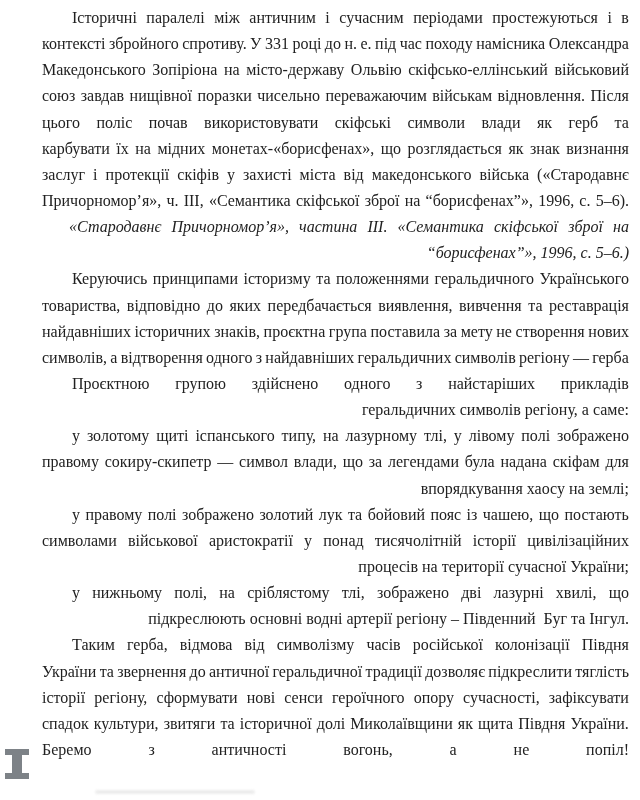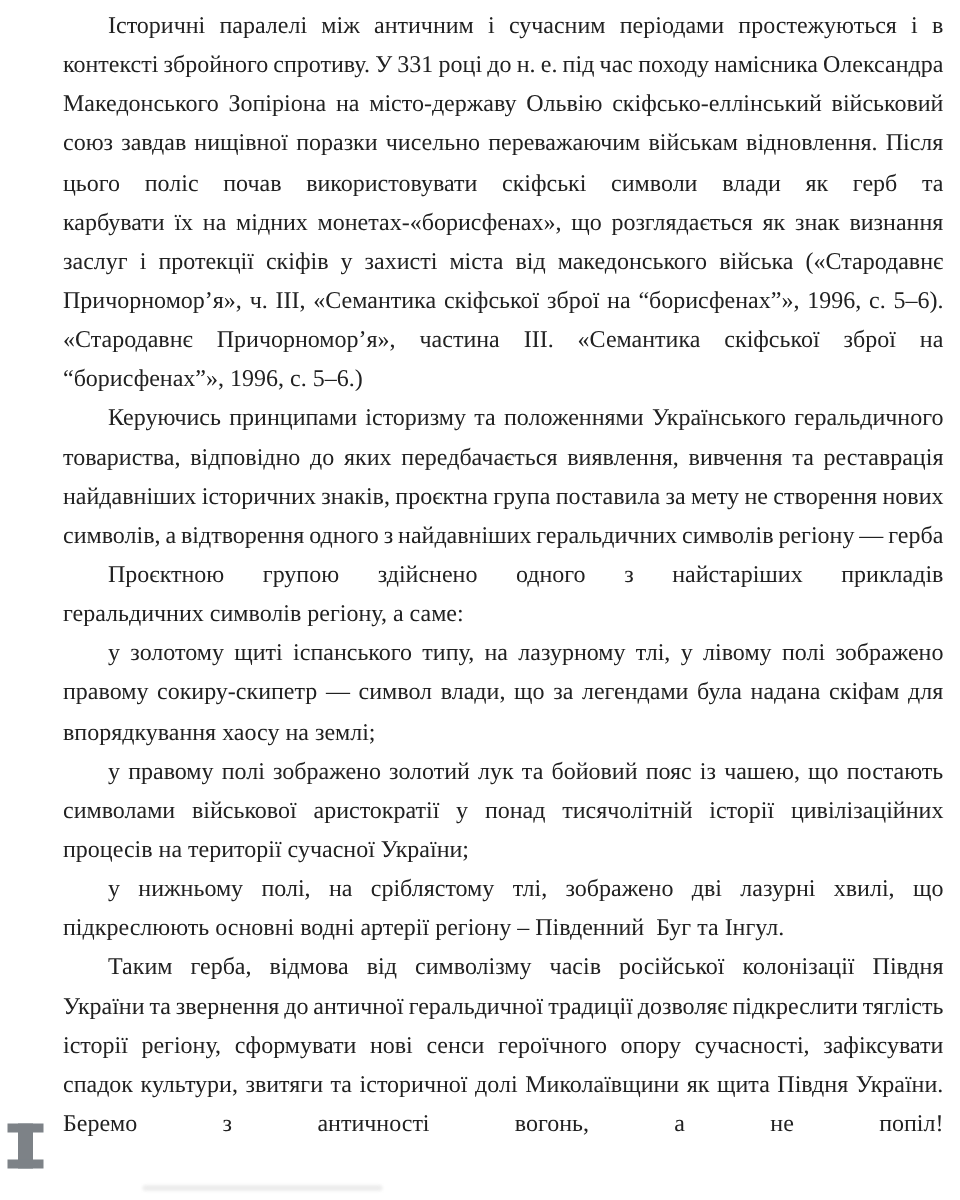--- a/index.html
+++ b/index.html
@@ -13,27 +13,28 @@
   }
   .doc{
     position:absolute;left:42px;top:5px;width:587px;
     font-size:16px;color:#212121;
     -webkit-font-smoothing:antialiased;
   }
   .paragraph{margin:0;padding:0;}
   .line{
     height:26.15px;line-height:26.15px;
     white-space:pre;
+    text-align:right;
   }
   .line.just{
     display:flex;justify-content:space-between;flex-wrap:nowrap;
   }
   .line.just span{display:inline-block;white-space:pre;}
   .line.indent{padding-left:30px;}
-  .line.italic{}
+  .line.italic{font-style:italic;margin-left:27px;}
   
   .margin-mark{
     position:absolute;left:5px;top:749px;width:24px;height:30px;
   }
   .margin-mark .bar-top{position:absolute;top:0;left:0;width:24px;height:6px;}
   .margin-mark .stem{position:absolute;top:0;left:7px;width:10px;height:30px;}
   .margin-mark .bar-bottom{position:absolute;bottom:0;left:0;width:24px;height:6px;}
   
   .smudge{
     position:absolute;left:95px;top:790px;width:160px;height:4px;
@@ -56,21 +57,21 @@
         <div class="line just"><span>Македонського</span><span>Зопіріона</span><span>на</span><span>місто-державу</span><span>Ольвію</span><span>скіфсько-еллінський</span><span>військовий</span></div>
         <div class="line just"><span>союз</span><span>завдав</span><span>нищівної</span><span>поразки</span><span>чисельно</span><span>переважаючим</span><span>військам</span><span>відновлення.</span><span>Після</span></div>
         <div class="line just"><span>цього</span><span>поліс</span><span>почав</span><span>використовувати</span><span>скіфські</span><span>символи</span><span>влади</span><span>як</span><span>герб</span><span>та</span></div>
         <div class="line just"><span>карбувати</span><span>їх</span><span>на</span><span>мідних</span><span>монетах-«борисфенах»,</span><span>що</span><span>розглядається</span><span>як</span><span>знак</span><span>визнання</span></div>
         <div class="line just"><span>заслуг</span><span>і</span><span>протекції</span><span>скіфів</span><span>у</span><span>захисті</span><span>міста</span><span>від</span><span>македонського</span><span>війська</span><span>(«Стародавнє</span></div>
         <div class="line just"><span>Причорномор’я»,</span><span>ч.</span><span>III,</span><span>«Семантика</span><span>скіфської</span><span>зброї</span><span>на</span><span>“борисфенах”»,</span><span>1996,</span><span>с.</span><span>5–6).</span></div>
         <div class="line just italic"><span>«Стародавнє</span><span>Причорномор’я»,</span><span>частина</span><span>III.</span><span>«Семантика</span><span>скіфської</span><span>зброї</span><span>на</span></div>
         <div class="line left italic">“борисфенах”», 1996, с. 5–6.)</div>
       </div>
       <div class="paragraph">
-        <div class="line just indent"><span>Керуючись</span><span>принципами</span><span>історизму</span><span>та</span><span>положеннями</span><span>Українського</span><span>геральдичного</span></div>
+        <div class="line just indent"><span>Керуючись</span><span>принципами</span><span>історизму</span><span>та</span><span>положеннями</span><span>геральдичного</span><span>Українського</span></div>
         <div class="line just"><span>товариства,</span><span>відповідно</span><span>до</span><span>яких</span><span>передбачається</span><span>виявлення,</span><span>вивчення</span><span>та</span><span>реставрація</span></div>
         <div class="line just"><span>найдавніших</span><span>історичних</span><span>знаків,</span><span>проєктна</span><span>група</span><span>поставила</span><span>за</span><span>мету</span><span>не</span><span>створення</span><span>нових</span></div>
         <div class="line just"><span>символів,</span><span>а</span><span>відтворення</span><span>одного</span><span>з</span><span>найдавніших</span><span>геральдичних</span><span>символів</span><span>регіону</span><span>—</span><span>герба</span></div>
       </div>
       <div class="paragraph">
         <div class="line just indent"><span>Проєктною</span><span>групою</span><span>здійснено</span><span>одного</span><span>з</span><span>найстаріших</span><span>прикладів</span></div>
         <div class="line left">геральдичних символів регіону, а саме:</div>
       </div>
       <div class="paragraph">
         <div class="line just indent"><span>у</span><span>золотому</span><span>щиті</span><span>іспанського</span><span>типу,</span><span>на</span><span>лазурному</span><span>тлі,</span><span>у</span><span>лівому</span><span>полі</span><span>зображено</span></div>

